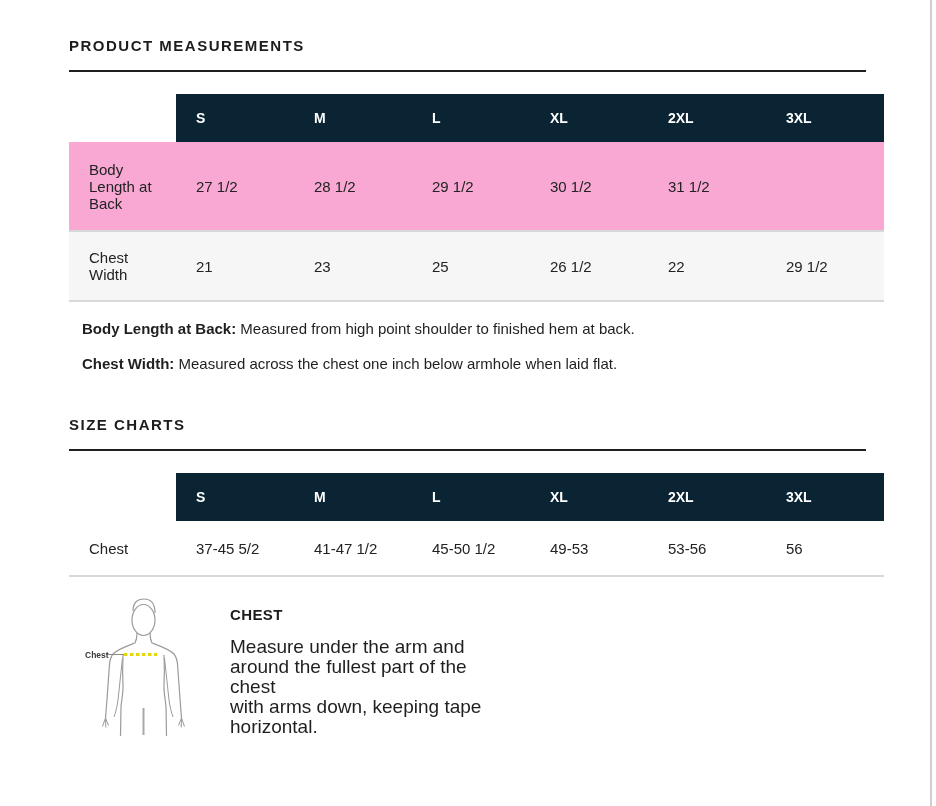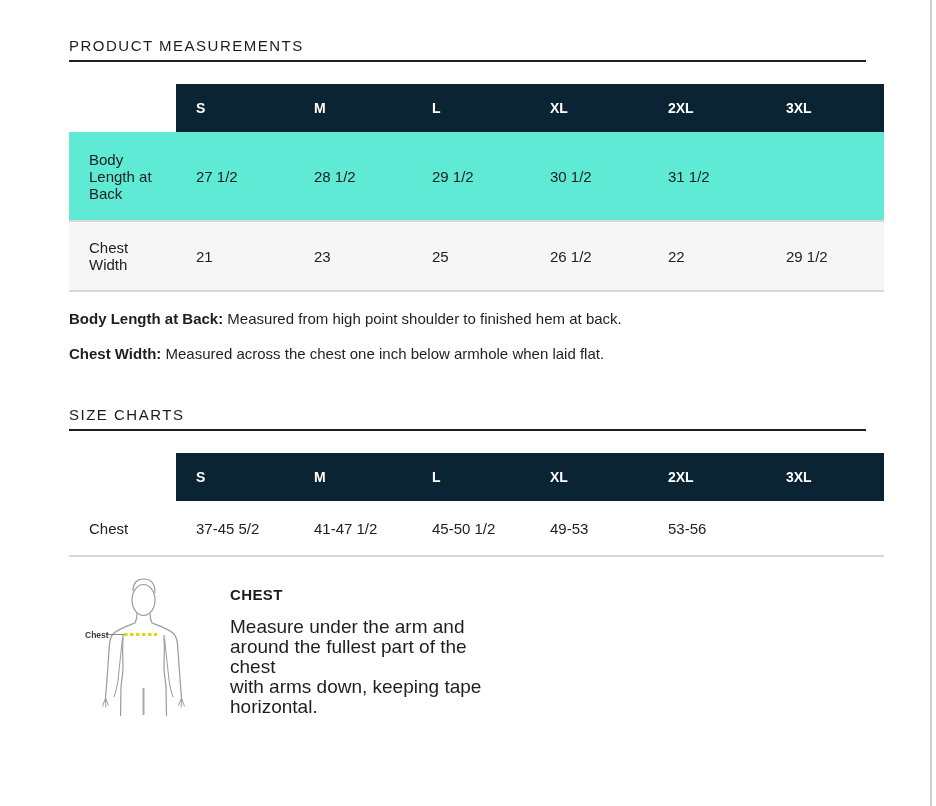--- a/index.html
+++ b/index.html
@@ -22,26 +22,26 @@
     background: #cfcfcf;
   }
   .content {
     position: absolute;
     left: 69px;
     top: 0;
     width: 815px;
   }
   .section-title {
     font-size: 15px;
-    font-weight: 400;
+    font-weight: 700;
     letter-spacing: 1.5px;
     color: #1d1d1d;
     line-height: 17px;
     margin: 0;
-    padding-bottom: 6px;
+    padding-bottom: 16px;
     border-bottom: 2px solid #1f1f1f;
     width: 797px;
   }
   #pm-title { margin-top: 37px; }
   #sc-title { margin-top: 42px; }
   #htm-title { margin-top: 47px; }
 
   .meas-table { width: 815px; margin-top: 22px; }
   .t-row {
     display: grid;
@@ -59,36 +59,36 @@
     background: #0a2433;
     color: #ffffff;
     font-size: 14px;
     font-weight: 700;
   }
   .t-head .corner-cell { background: transparent; }
   .label-cell {
     white-space: pre-line;
     line-height: 17px;
   }
-  .row-body-length { min-height: 88px; background: #5eead4; }
+  .row-body-length { min-height: 88px; background: #f9a8d4; }
   .row-chest-width {
     min-height: 72px;
     background: #f6f6f6;
     border-top: 2px solid #d8d8d8;
     border-bottom: 2px solid #d8d8d8;
   }
   .row-chest {
     min-height: 56px;
     background: #ffffff;
     border-bottom: 2px solid #d8d8d8;
   }
 
   .notes { margin-top: 16px; }
   .note {
-    margin: 0 0 14px 0;
+    margin: 0 0 14px 13px;
     font-size: 15px;
     line-height: 21px;
     color: #1f1f1f;
   }
   .note .note-term { font-weight: 700; }
 
   .measure-row { display: flex; margin-top: 17px; }
   .figure-wrap { width: 130px; margin-left: 11px; flex: 0 0 auto; }
   .measure-text { margin-left: 20px; }
   .measure-title {
@@ -165,20 +165,21 @@
         <div class="cell">2XL</div>
         <div class="cell">3XL</div>
       </div>
       <div class="t-row row-chest">
         <div class="cell label-cell">Chest</div>
         <div class="cell">37-45 5/2</div>
         <div class="cell">41-47 1/2</div>
         <div class="cell">45-50 1/2</div>
         <div class="cell">49-53</div>
         <div class="cell">53-56</div>
+        <div class="cell">56</div>
       </div>
     </div>
 
 
     <div class="measure-row">
       <div class="figure-wrap">
         <svg width="130" height="150" viewBox="0 0 130 150">
 
           <path d="M53 17 C53 7 59 5 64 5 C71 5 75 10 75 19" fill="none" stroke="#9b9b9b" stroke-width="1.2"></path>
 

